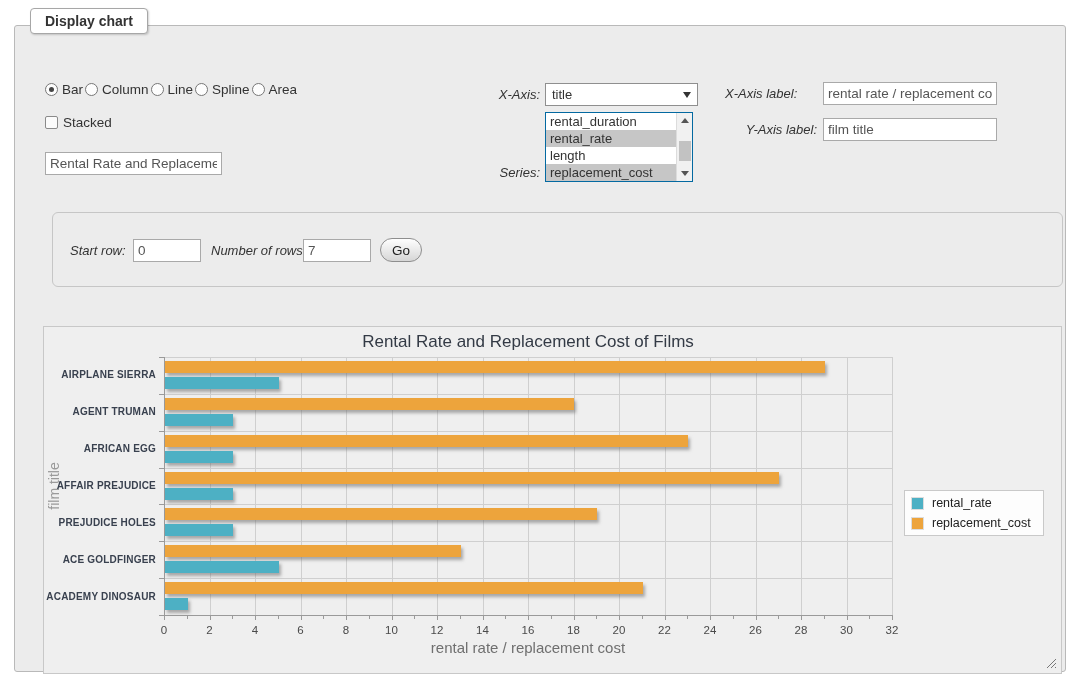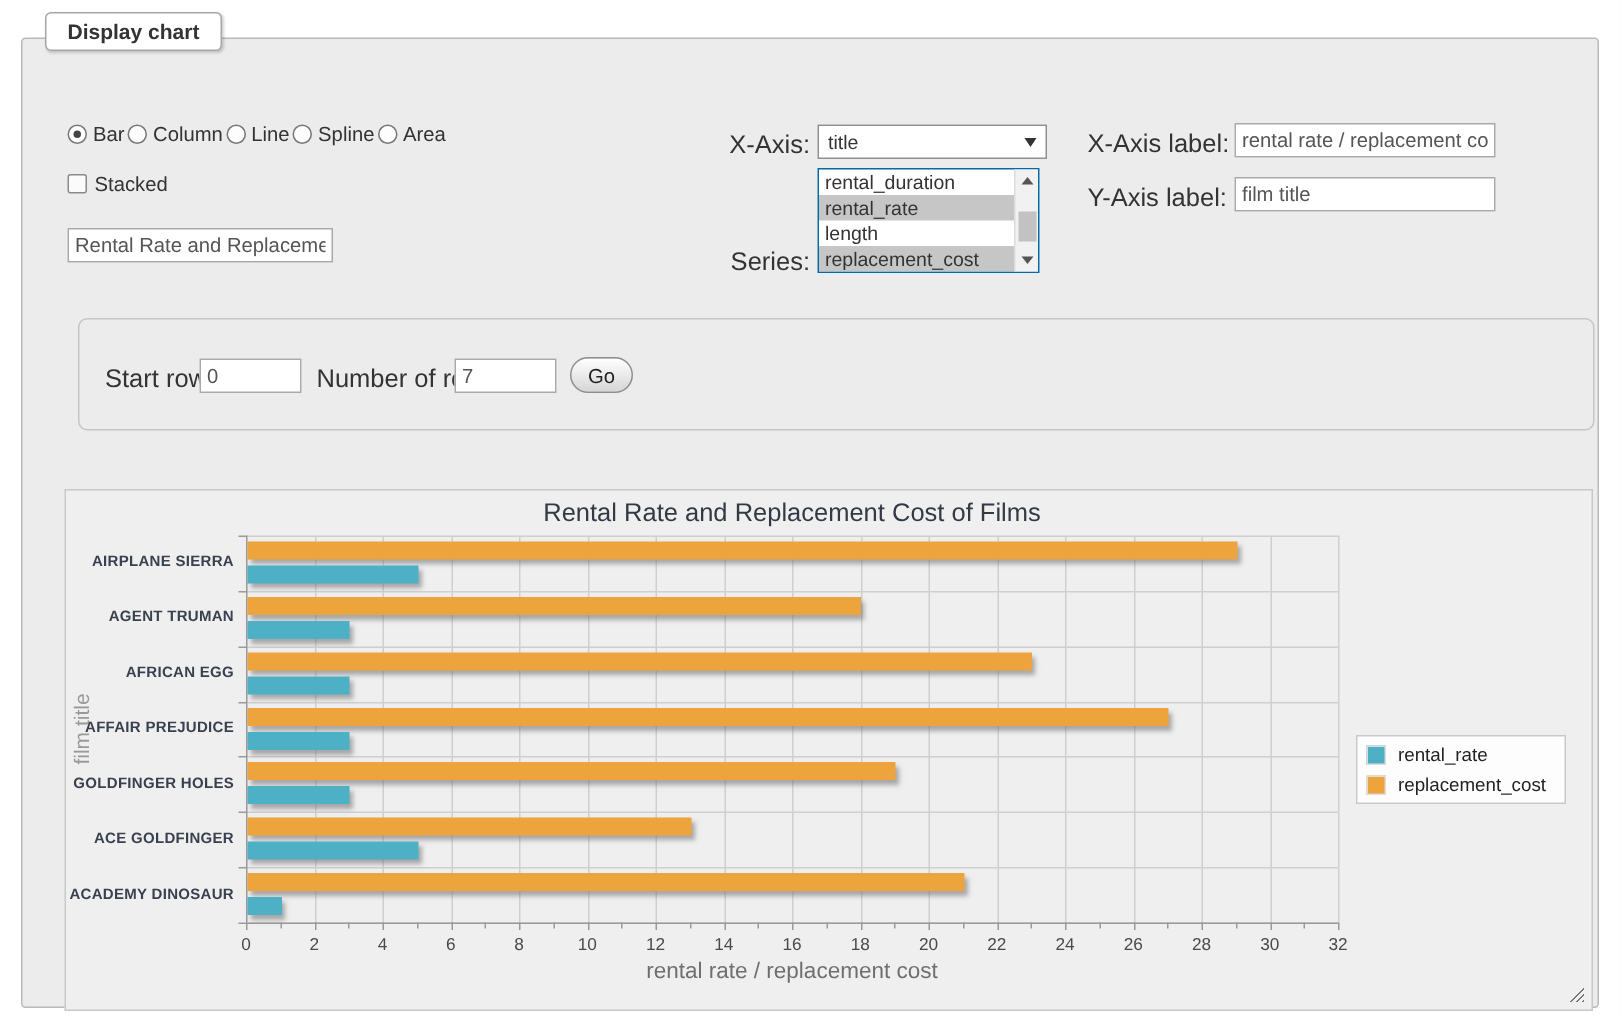--- a/index.html
+++ b/index.html
@@ -6,21 +6,21 @@
   html,body { background:#fff; font-family:"Liberation Sans", sans-serif; }
   .canvas { position:relative; width:1081px; height:681px; background:#fff; overflow:hidden; }
 
   
   .fieldset { position:absolute; left:14px; top:25px; width:1052px; height:647px;
               background:#ececec; border:1px solid #b9b9b9; border-radius:3px; }
   .legend-box { position:absolute; left:30px; top:8px; padding:4px 14px; background:#fff;
                 border:1px solid #a7a7a7; border-radius:4px; font-size:14px; font-weight:bold;
                 color:#333; box-shadow:1px 1px 2px rgba(0,0,0,0.18); z-index:5; }
 
-  .ctl-label { position:absolute; font-size:17px; color:#333; white-space:nowrap; }
+  .ctl-label { position:absolute; font-size:13px; color:#333; white-space:nowrap;font-style:italic; }
 
   
   .radio-row { position:absolute; left:30px; top:56px; display:flex; align-items:center; gap:2px; }
   .radio-pair { display:flex; align-items:center; gap:4px; }
   .radio { width:13px; height:13px; border:1px solid #777; border-radius:50%; background:#fdfdfd;
            display:inline-flex; align-items:center; justify-content:center; }
   .radio .dot { width:5px; height:5px; border-radius:50%; background:#444; display:none; }
   .radio.checked .dot { display:block; }
   .radio-label { font-size:13.5px; color:#333; }
   .checkbox-row { position:absolute; left:30px; top:89px; display:flex; align-items:center; gap:5px; }
@@ -260,21 +260,21 @@
           <div class="tick-y" style="left: 115px; top: 177.429px;"></div>
           <div class="tick-y" style="left: 115px; top: 214.286px;"></div>
           <div class="tick-y" style="left: 115px; top: 251.143px;"></div>
           <div class="tick-y" style="left: 115px; top: 288px;"></div>
           <div class="axis-y" style="left: 120px; top: 30px; height: 258px;"></div>
           <div class="axis-x" style="left: 120px; top: 288px; width: 728px;"></div>
           <div class="cat-label" style="top: 42.4286px;">AIRPLANE SIERRA</div>
           <div class="cat-label" style="top: 79.2857px;">AGENT TRUMAN</div>
           <div class="cat-label" style="top: 116.143px;">AFRICAN EGG</div>
           <div class="cat-label" style="top: 153px;">AFFAIR PREJUDICE</div>
-          <div class="cat-label" style="top: 189.857px;">GOLDFINGER HOLES</div>
+          <div class="cat-label" style="top: 189.857px;">PREJUDICE HOLES</div>
           <div class="cat-label" style="top: 226.714px;">ACE GOLDFINGER</div>
           <div class="cat-label" style="top: 263.571px;">ACADEMY DINOSAUR</div>
           <div class="bar" style="left: 121px; top: 34px; width: 659.522px; background: rgb(237, 164, 60);"></div>
           <div class="bar" style="left: 121px; top: 50px; width: 113.522px; background: rgb(77, 176, 196);"></div>
           <div class="bar" style="left: 121px; top: 70.8571px; width: 409.272px; background: rgb(237, 164, 60);"></div>
           <div class="bar" style="left: 121px; top: 86.8571px; width: 68.0225px; background: rgb(77, 176, 196);"></div>
           <div class="bar" style="left: 121px; top: 107.714px; width: 523.022px; background: rgb(237, 164, 60);"></div>
           <div class="bar" style="left: 121px; top: 123.714px; width: 68.0225px; background: rgb(77, 176, 196);"></div>
           <div class="bar" style="left: 121px; top: 144.571px; width: 614.022px; background: rgb(237, 164, 60);"></div>
           <div class="bar" style="left: 121px; top: 160.571px; width: 68.0225px; background: rgb(77, 176, 196);"></div>

